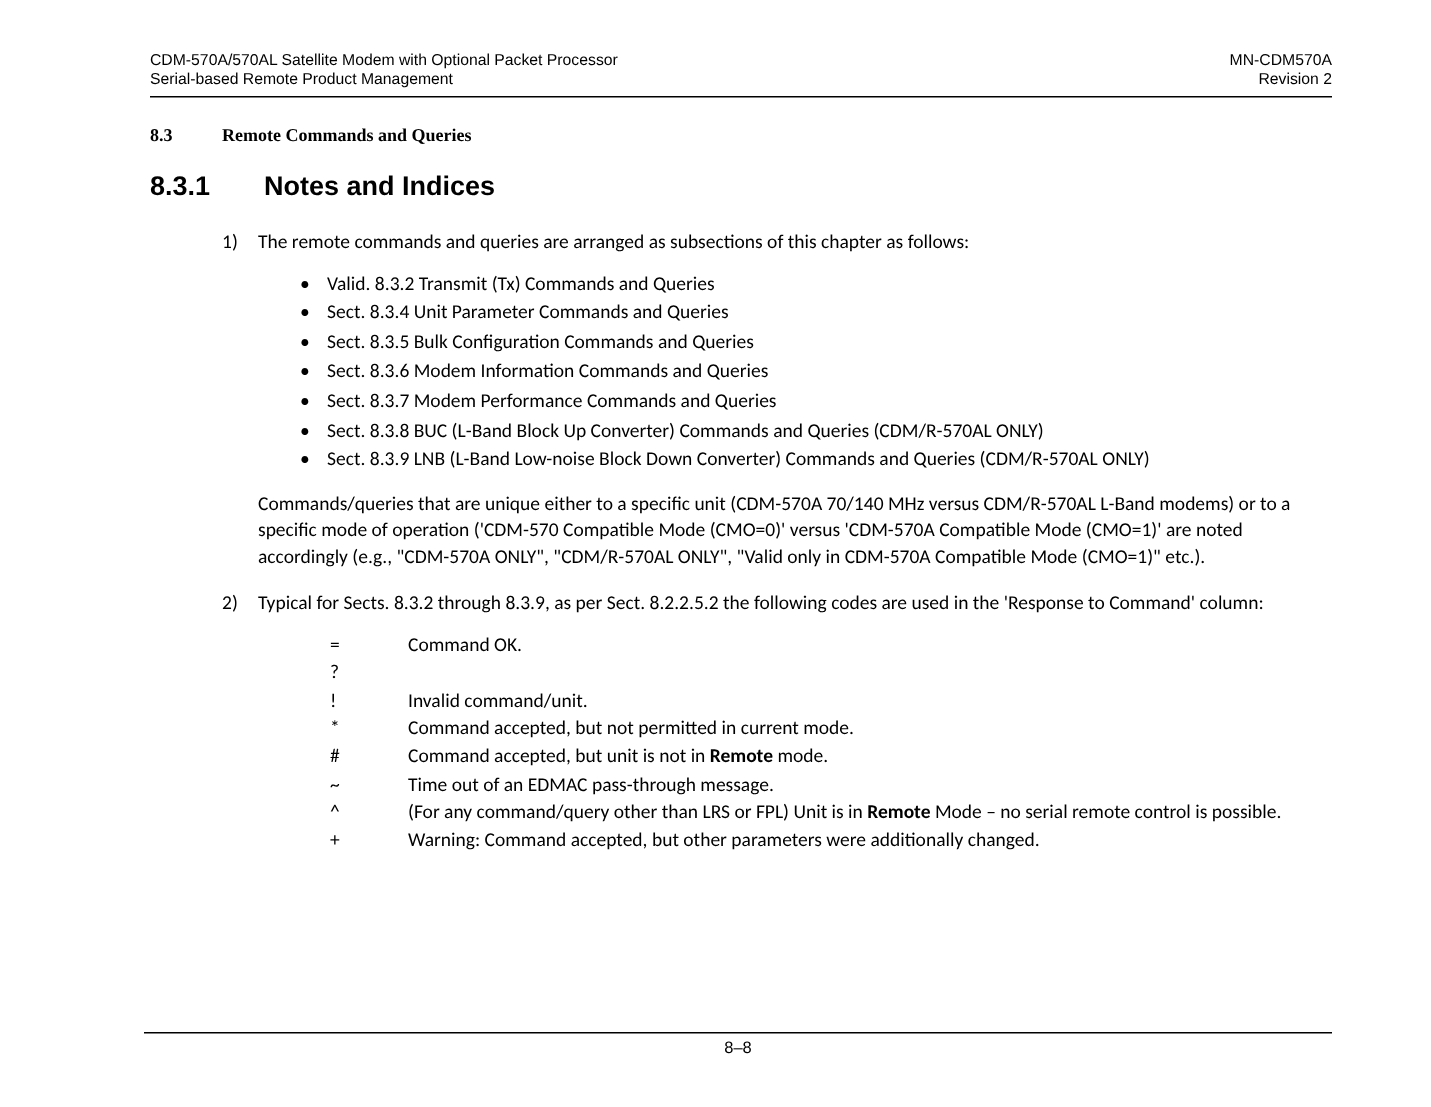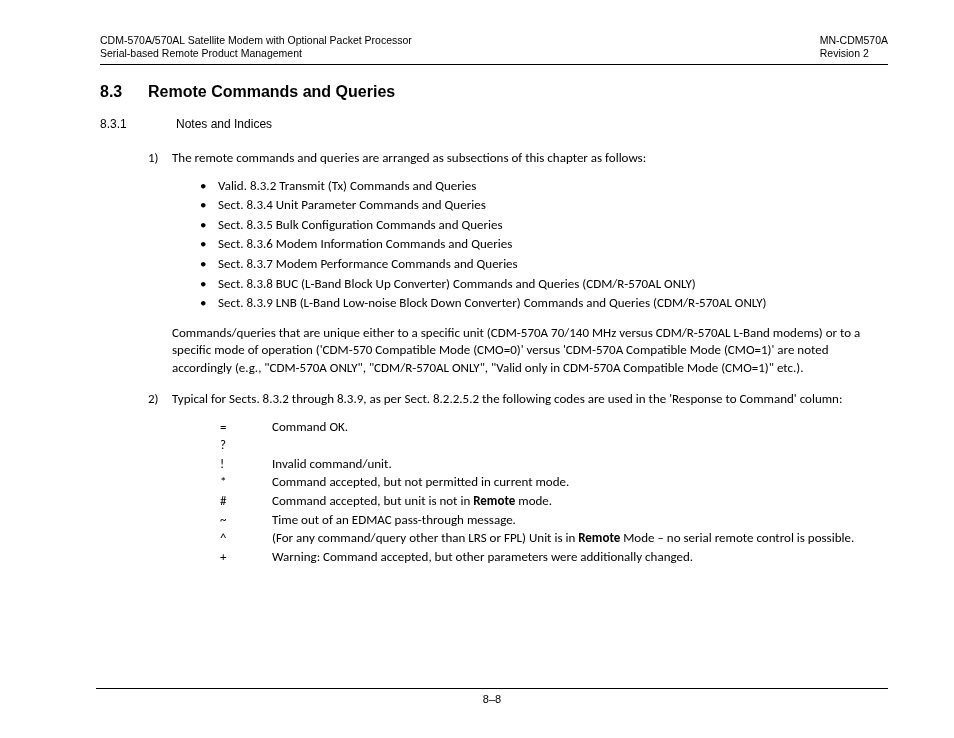--- a/index.html
+++ b/index.html
@@ -25,32 +25,32 @@
     display: flex;
     justify-content: space-between;
     font-size: 10.5px;
     font-family: Arial, sans-serif;
     line-height: 1.25;
     border-bottom: 1.5px solid #000;
     padding-bottom: 4px;
     margin-bottom: 18px;
   }
   .header-left { text-align: left; }
-  .header-right { }
+  .header-right { text-align: right; }
   .section-h1 {
-    font-family: Liberation Sans, sans-serif;
+    font-family: Liberation Serif, serif;
     font-weight: bold;
-    font-size: 16px;
+    font-size: 12px;
     margin: 0 0 16px 0;
   }
   .section-h1 .num { display:inline-block; width: 48px; }
   .section-h2 {
     font-family: Arial, sans-serif;
-    font-weight: normal;
-    font-size: 12px;
+    font-weight: bold;
+    font-size: 18px;
     margin: 0 0 18px 0;
   }
   .section-h2 .num { display:inline-block; width: 76px; }
   .body {
     font-size: 13px;
     line-height: 1.35;
   }
   .numbered {
     display: flex;
     margin: 0 0 10px 48px;

